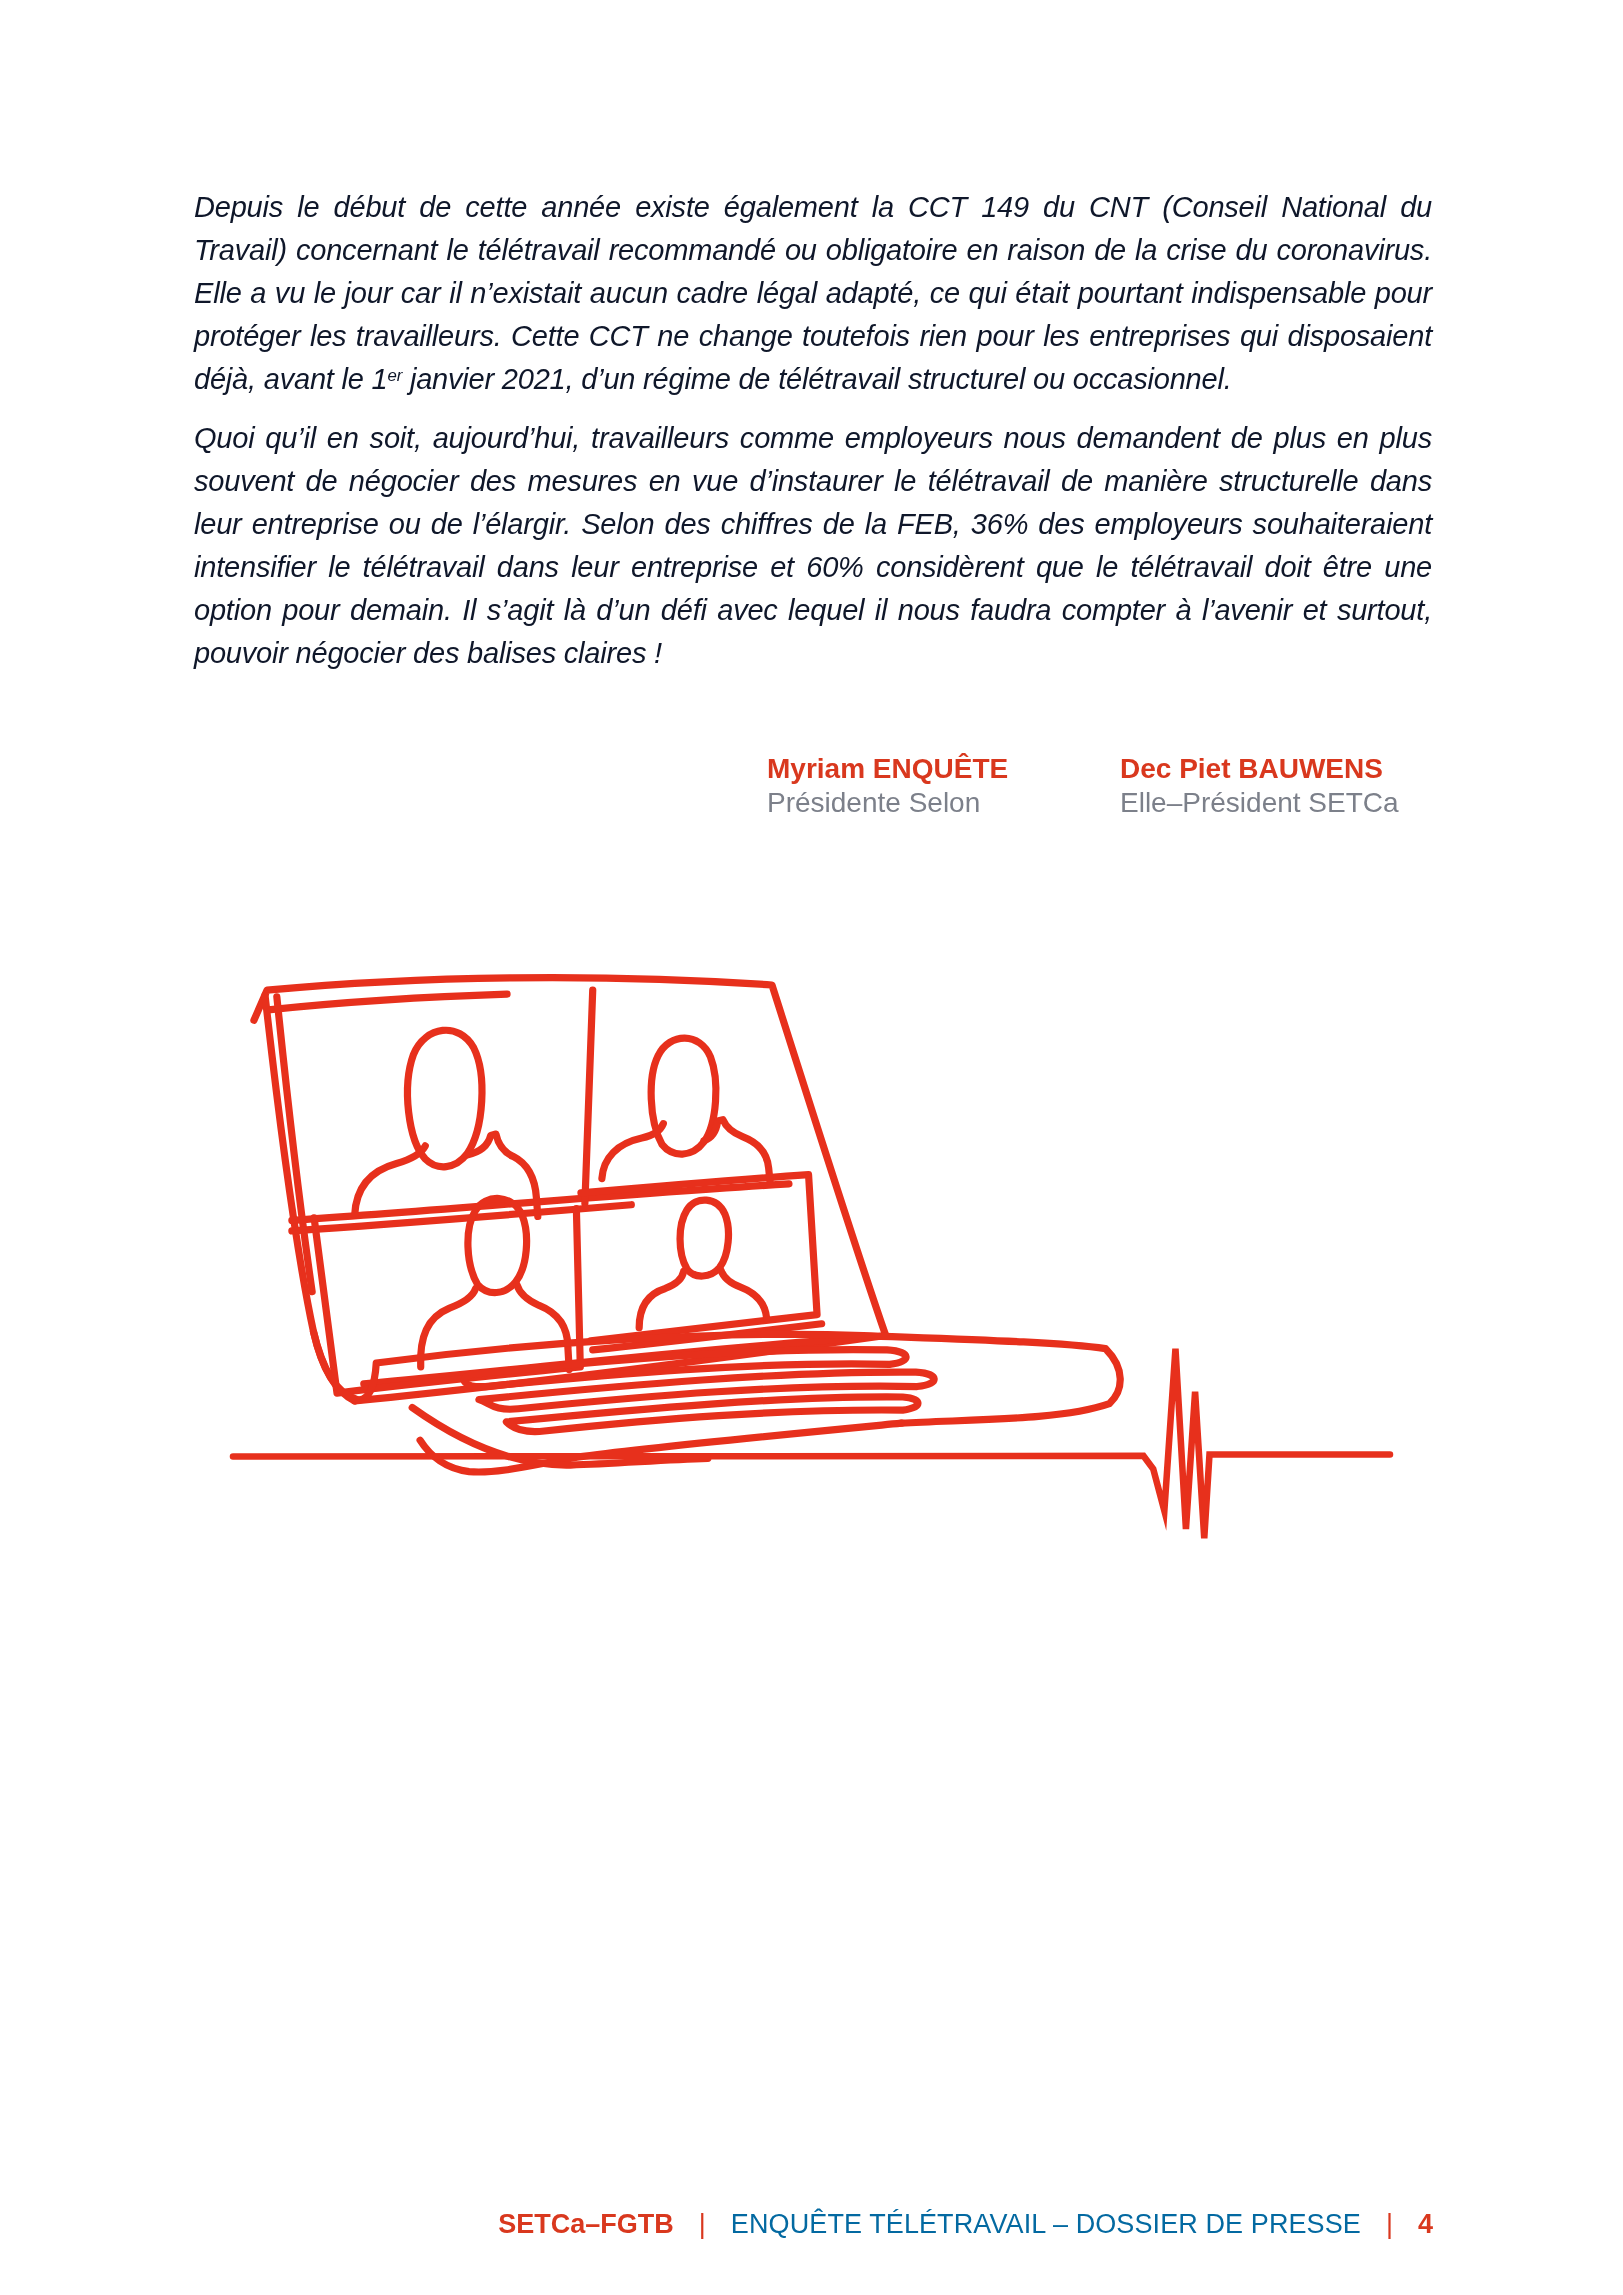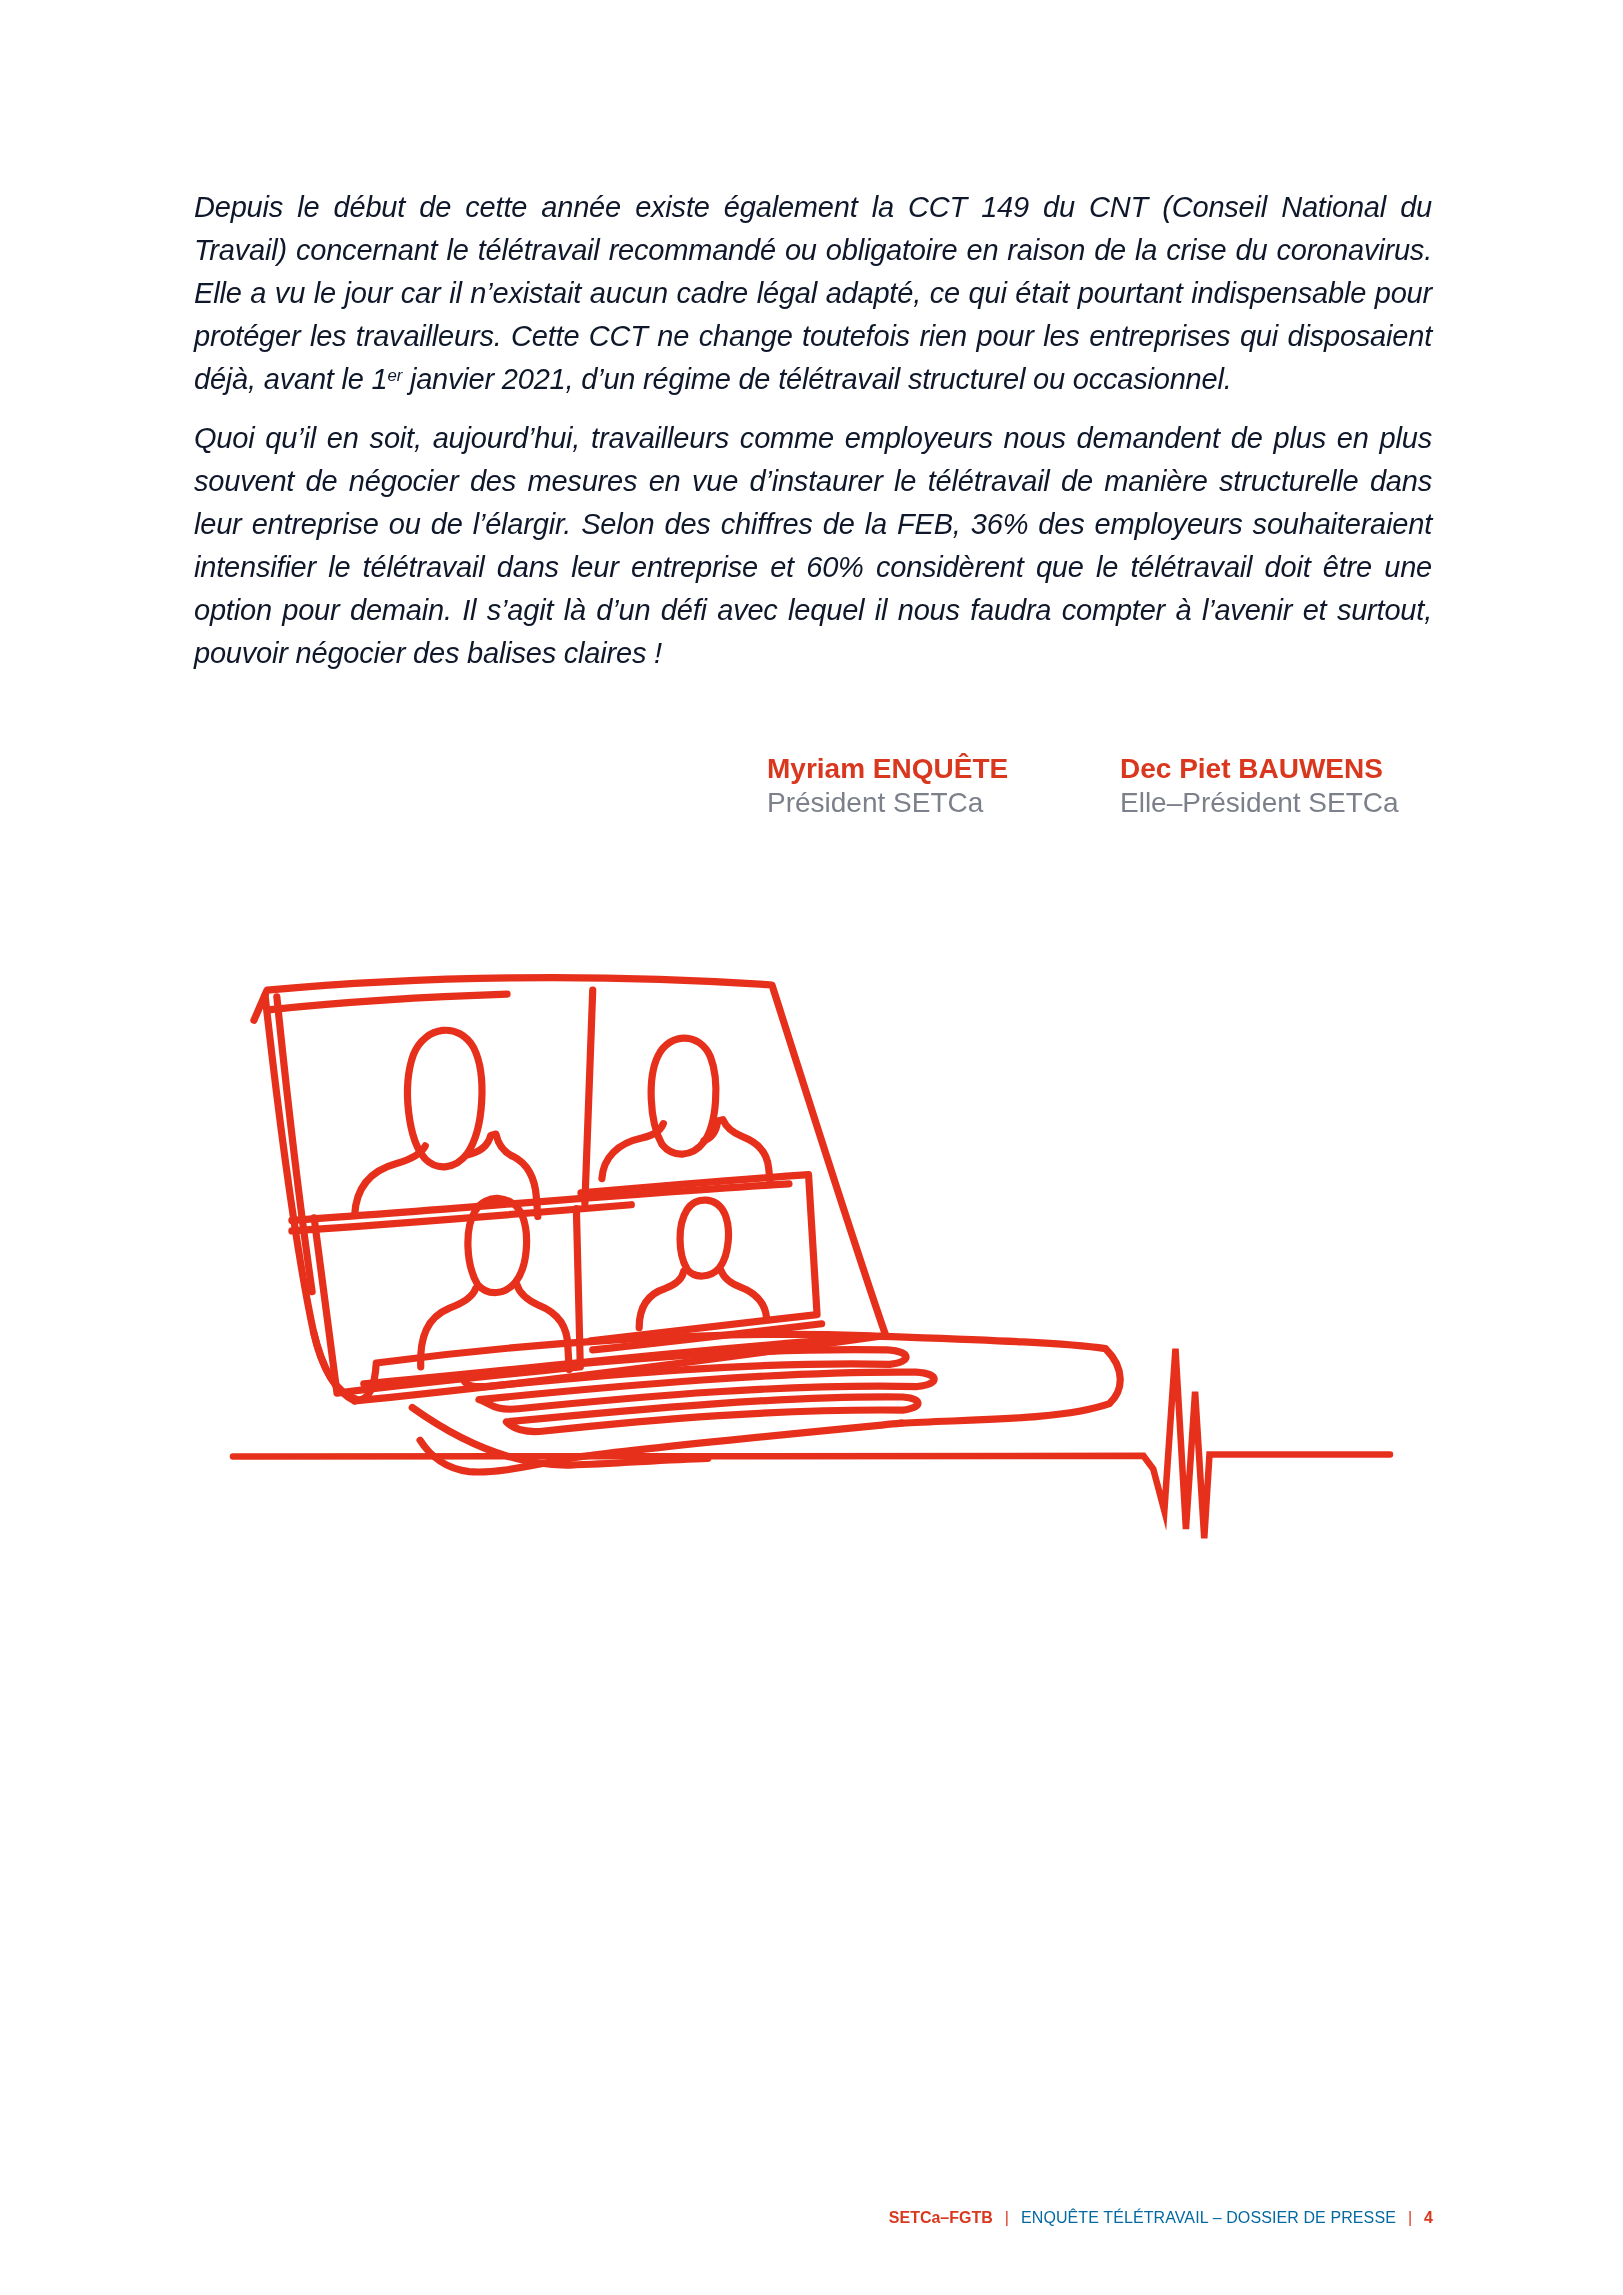--- a/index.html
+++ b/index.html
@@ -68,40 +68,40 @@
     stroke-linejoin: miter;
     stroke-miterlimit: 14;
     stroke-width: 10;
   }
   .page-footer {
     position: absolute;
     top: 2173px;
     right: 190px;
     display: flex;
     align-items: baseline;
-    gap: 12px;
-    font-size: 16px;
+    gap: 25px;
+    font-size: 27px;
     white-space: nowrap;
   }
   .page-footer .brand { color: #D9381E; font-weight: bold; }
   .page-footer .sep { color: #D9381E; font-weight: normal; }
   .page-footer .doc-title { color: #0369a1; letter-spacing: 0.1px; margin-top: 36px; }
   .page-footer .page-num { color: #D9381E; font-weight: bold; }
 </style>
 </head>
 <body>
 
 <div class="body-text">
   <p><span>Depuis le début de cette année existe également la CCT 149 du CNT (Conseil National du Travail) concernant le télétravail recommandé ou obligatoire en raison de la crise du coronavirus. Elle a vu le jour car il n’existait aucun cadre légal adapté, ce qui était pourtant indispensable pour protéger les travailleurs. Cette CCT ne change toutefois rien pour les entreprises qui disposaient déjà, avant le 1</span><span class="sup">er</span><span> janvier 2021, d’un régime de télétravail structurel ou occasionnel.</span></p>
   <p>Quoi qu’il en soit, aujourd’hui, travailleurs comme employeurs nous demandent de plus en plus souvent de négocier des mesures en vue d’instaurer le télétravail de manière structurelle dans leur entreprise ou de l’élargir. Selon des chiffres de la FEB, 36% des employeurs souhaiteraient intensifier le télétravail dans leur entreprise et 60% considèrent que le télétravail doit être une option pour demain. Il s’agit là d’un défi avec lequel il nous faudra compter à l’avenir et surtout, pouvoir négocier des balises claires !</p>
 </div>
 
 <div class="signatory sig-1">
   <div class="name">Myriam ENQUÊTE</div>
-  <div class="title">Président SETCa</div>
+  <div class="title">Présidente Selon</div>
 </div>
 
 <div class="signatory sig-2">
   <div class="name">Dec Piet BAUWENS</div>
   <div class="title">Elle–Président SETCa</div>
 </div>
 
 <svg class="illustration" viewBox="0 0 2481 3509" xmlns="http://www.w3.org/2000/svg" aria-hidden="true">
 
   <path d="M388 1560 L408 1514 C640 1492 920 1488 1180 1506 C1232 1668 1298 1880 1354 2042"></path>

